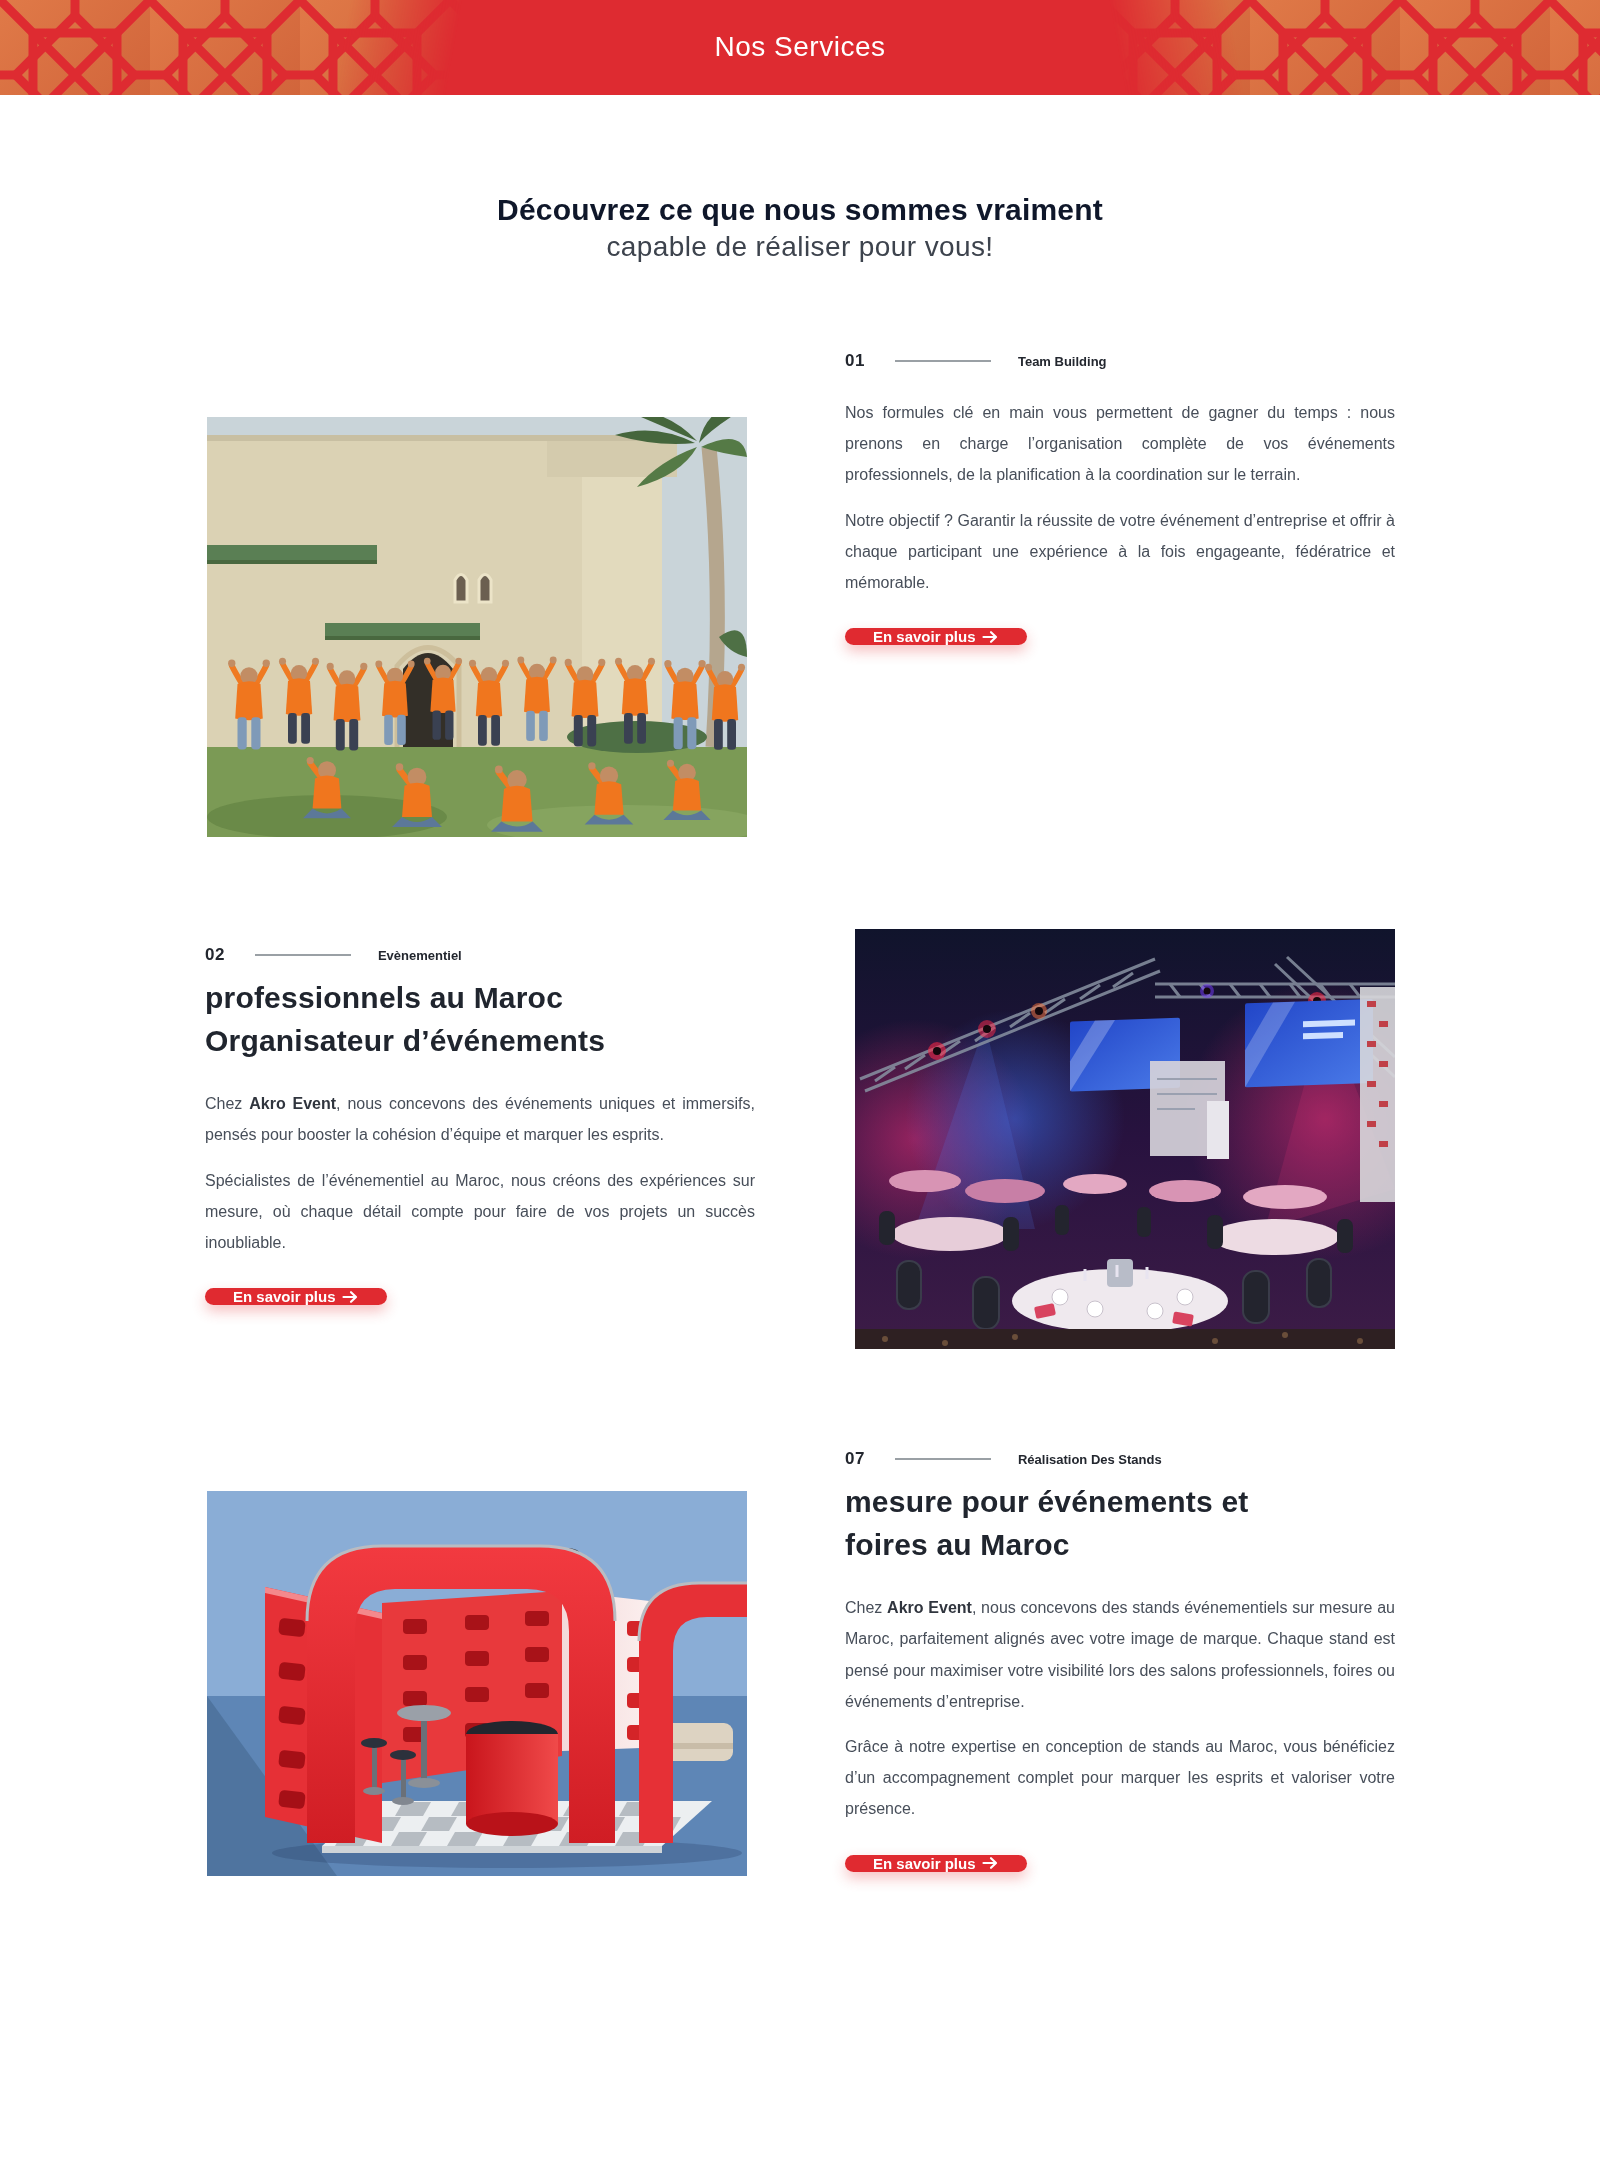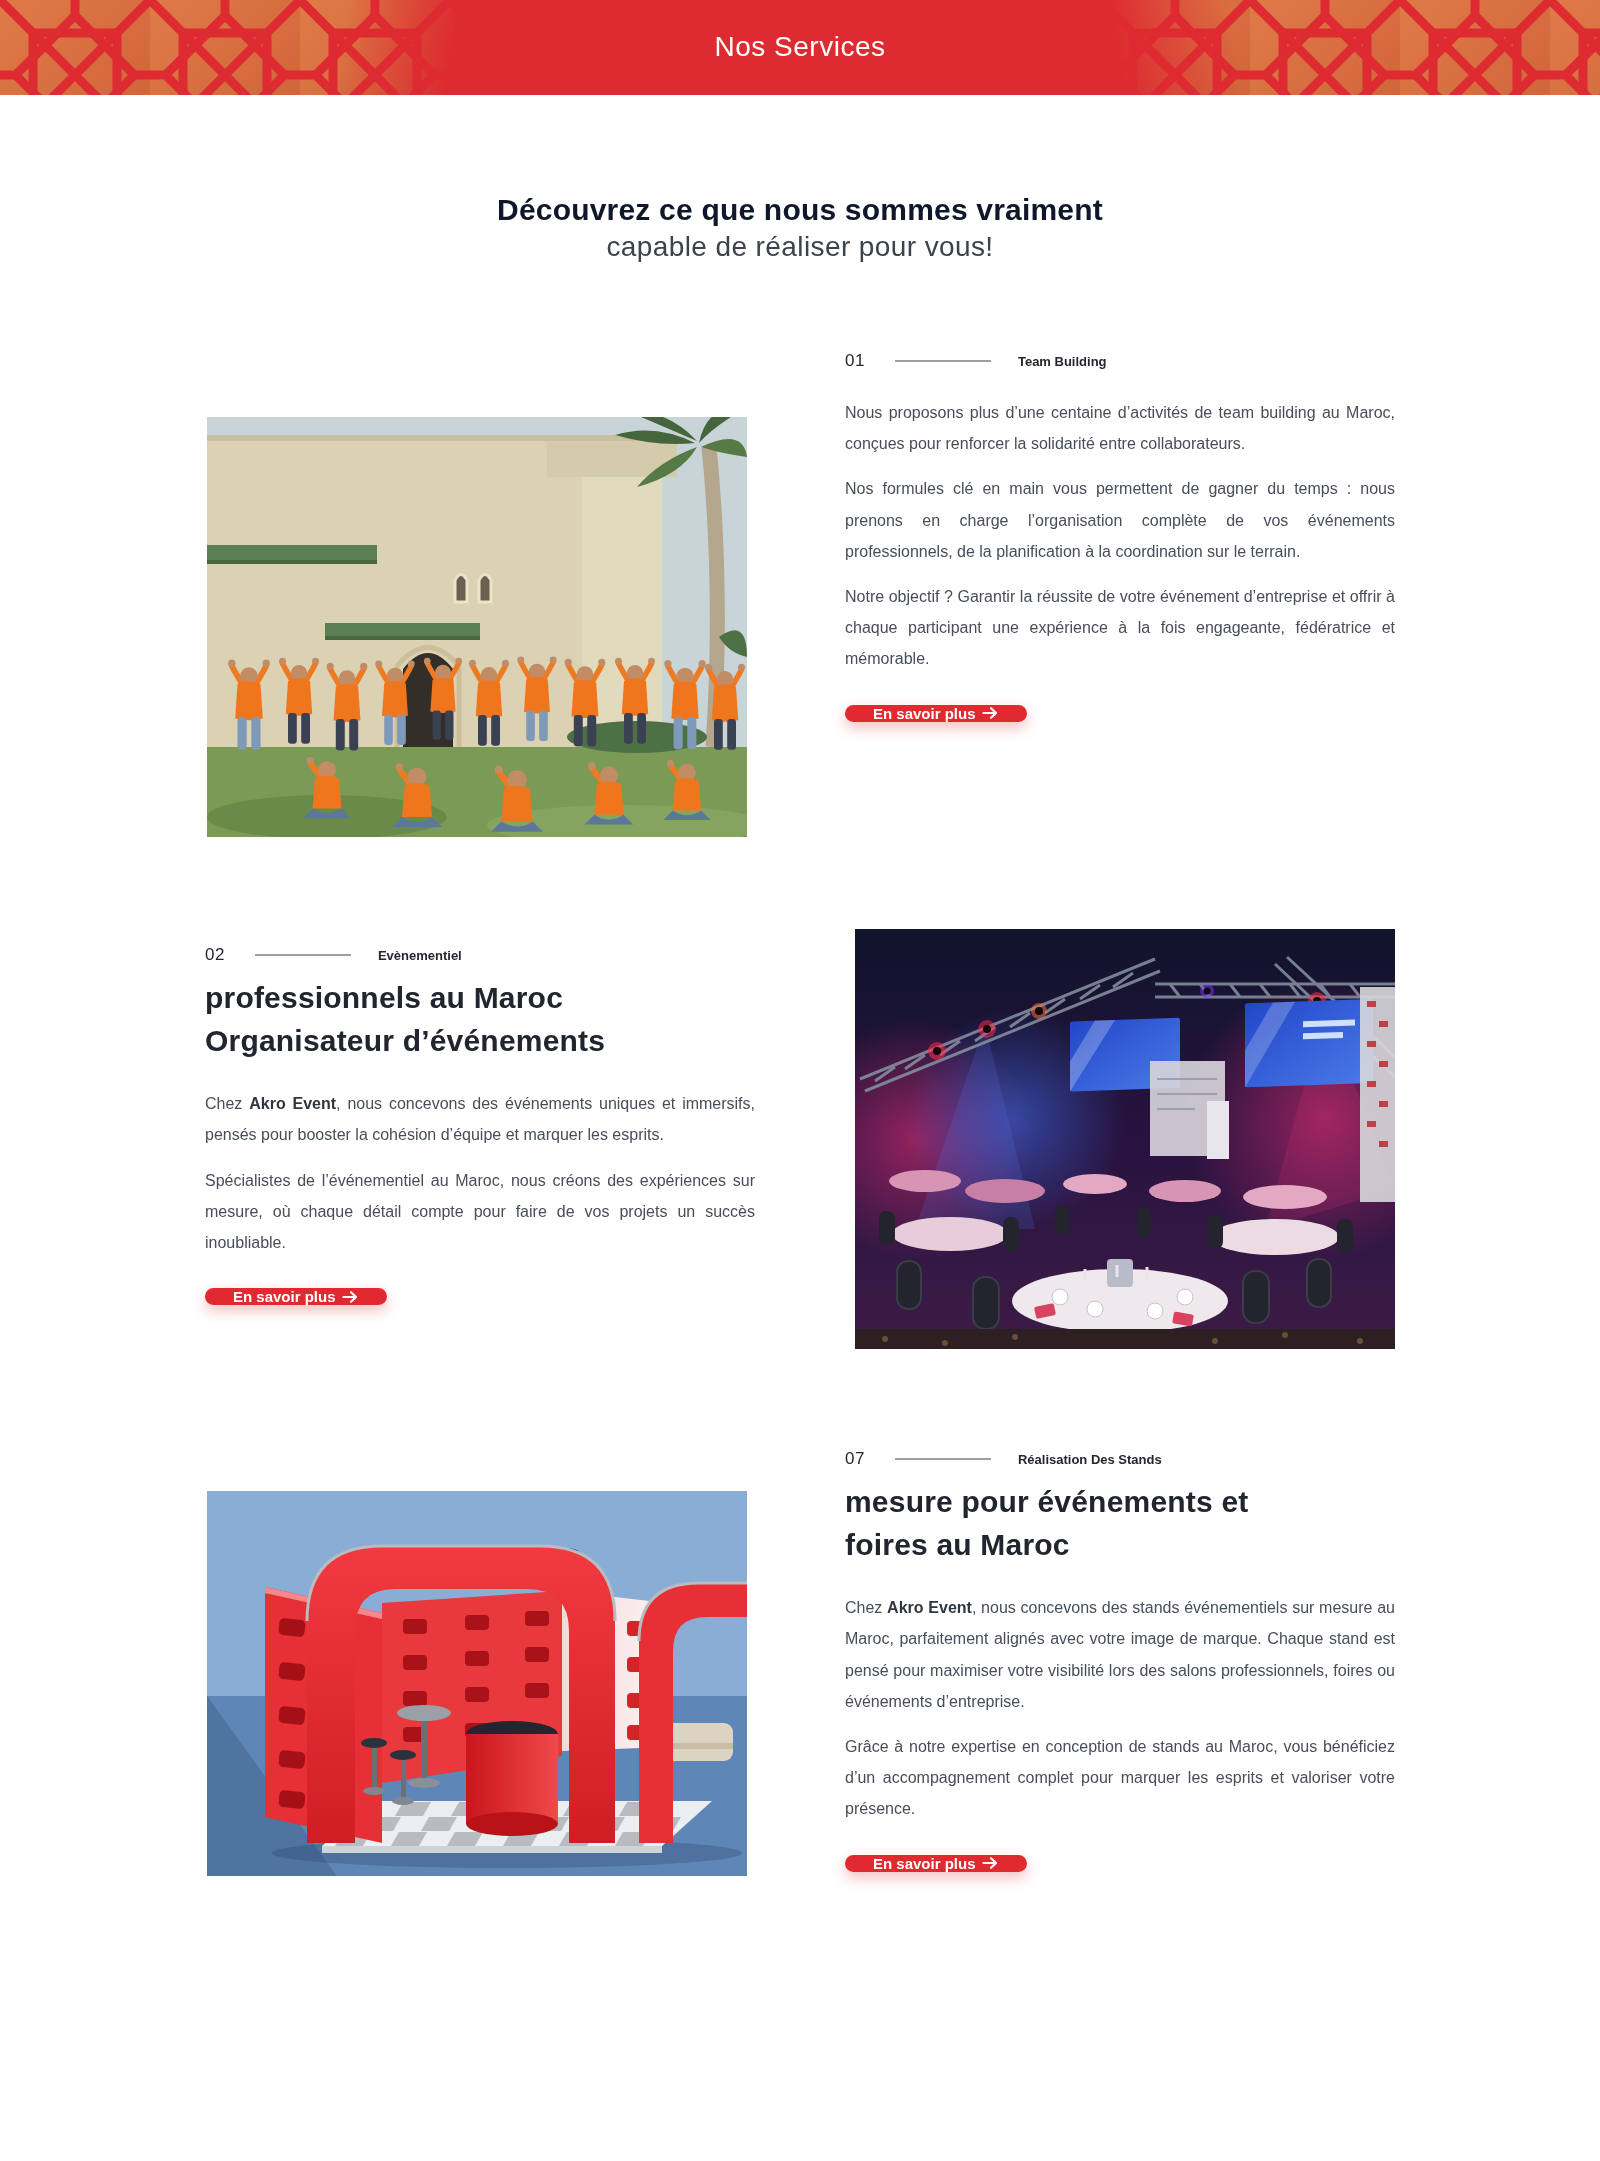--- a/index.html
+++ b/index.html
@@ -45,21 +45,21 @@
   .s1{margin-top:88px;}
   .s2{margin-top:92px;}
   .s3{margin-top:100px;}
   .s1 .photo{margin-top:66px;margin-left:2px;}
   .s2 .text{padding-top:16px;}
   .s3 .photo{margin-top:42px;margin-left:2px;}
   figure{margin:0;}
   .photo svg{display:block;}
   
   .label-row{display:flex;align-items:center;}
-  .label-row .num{font-size:17px;color:#23272f;font-weight:400;letter-spacing:.5px;}
+  .label-row .num{font-size:17px;color:#23272f;font-weight:700;letter-spacing:.5px;}
   .label-row .line{display:inline-block;width:96px;height:1.6px;background:#9aa0a5;margin:0 27px 0 30px;}
   .label-row .cat{font-size:13px;color:#23272f;font-weight:700;}
   
   h2{margin:12px 0 0;line-height:1.42;letter-spacing:.2px;}
   h2 .hb{display:block;font-size:30px;font-weight:700;color:#20252e;}
   h2 .hl{display:block;font-size:30px;font-weight:300;color:#4d535d;}
   
   .text p{
     margin:26px 0 0;font-size:16px;line-height:1.95;color:#474e59;
     text-align:justify;
@@ -195,21 +195,20 @@
             <use href="#fg-c" transform="translate(480,384) scale(1.18)"></use>
           </svg>
         </figure>
       </div>
       <div class="col text">
         <div class="label-row">
           <span class="num">01</span>
           <span class="line"></span>
           <span class="cat">Team Building</span>
         </div>
-        <p>Nous proposons plus d’une centaine d’activités de team building au Maroc, conçues pour renforcer la solidarité entre collaborateurs.</p>
         <p>Nos formules clé en main vous permettent de gagner du temps : nous prenons en charge l’organisation complète de vos événements professionnels, de la planification à la coordination sur le terrain.</p>
         <p>Notre objectif ? Garantir la réussite de votre événement d’entreprise et offrir à chaque participant une expérience à la fois engageante, fédératrice et mémorable.</p>
         <button class="cta">
           <span>En savoir plus</span>
           <svg width="17" height="16" viewBox="0 0 17 16">
             <path d="M1.5,8 H13.5 M9,3.2 L14,8 L9,12.8" stroke="#ffffff" stroke-width="2.2" fill="none" stroke-linecap="round" stroke-linejoin="round"></path>
           </svg>
         </button>
       </div>
     </div>

